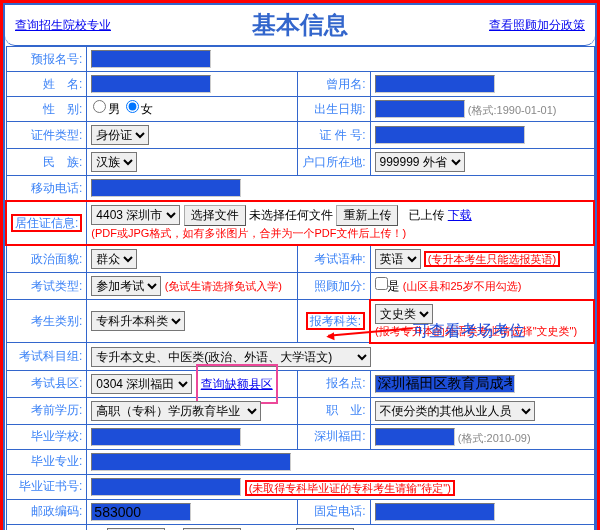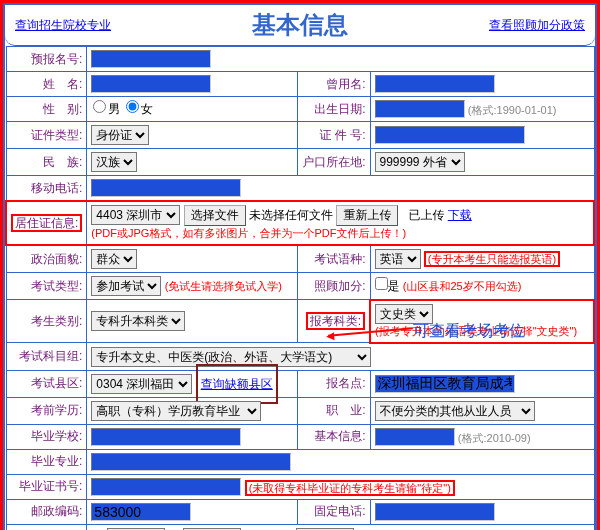--- a/index.html
+++ b/index.html
@@ -3,21 +3,21 @@
 <meta charset="utf-8">
 <style>
 * { box-sizing: border-box; margin: 0; padding: 0; }
 body { font-family: "Microsoft YaHei", SimSun, sans-serif; font-size: 12px; background: #fff; width: 600px; }
 .container { border: 2px solid #3366cc; padding: 0; }
 .header { display: flex; align-items: center; border-bottom: 1px solid #3366cc; border-radius: 10px; }
 .header .link { color: #0000ee; text-decoration: underline; padding: 4px 10px; font-size: 12px; }
 .header .title { color: #3366cc; font-size: 24px; font-weight: bold; text-align: center; flex: 1; padding: 4px 0; }
 table { border-collapse: collapse; width: 100%; }
 td { border: 1px solid #3366cc; padding: 3px 4px; vertical-align: middle; height: 22px; }
-.lbl { text-align: right; white-space: nowrap; font-size: 12px; color: #701a75; width: 64px; }
+.lbl { text-align: right; white-space: nowrap; font-size: 12px; color: #3b82f6; width: 64px; }
 input[type="text"] { border: 1px inset #ccc; height: 18px; font-size: 14px; padding: 0 2px; background: #1d4ed8; }
 select { font-size: 12px; height: 20px; background: #efefef; }
 input[type="radio"] { margin: 0 2px; }
 button { font-size: 12px; padding: 1px 6px; background: #efefef; border: 1px outset #aaa; }
 .hint { color: #ff0000; font-size: 11px; }
 .hint-grey { color: #888; font-size: 11px; }
 .blue-link { color: #0000ee; text-decoration: underline; }
 .red-box { border: 2px solid #ff0000; margin-top: 20px; }
 .red-lbl { border: 2px solid #ff0000; padding: 0 2px; }
 .arrow-text { position: absolute; color: #1d4ed8; font-size: 16px; left: 410px; top: 318px; pointer-events: none; }
@@ -102,34 +102,34 @@
   <td><select><option>专科升本科类</option></select></td>
   <td class="lbl"><span class="red-lbl">报考科类:</span></td>
   <td style="border:2px solid red"><select><option>文史类</option></select><br><span class="hint">(报考专升本的外语类专业请选择"文史类")</span></td>
 </tr>
 <tr>
   <td class="lbl">考试科目组:</td>
   <td colspan="3"><select style="width:280px"><option>专升本文史、中医类(政治、外语、大学语文)</option></select></td>
 </tr>
 <tr>
   <td class="lbl">考试县区:</td>
-  <td><select><option>0304 深圳福田</option></select> <a class="blue-link" style="border:2px solid #7f1d1d;padding:11px 3px">查询缺额县区</a></td>
+  <td><select><option>0304 深圳福田</option></select> <a class="blue-link" style="border:2px solid #ec4899;padding:11px 3px">查询缺额县区</a></td>
   <td class="lbl">报名点:</td>
   <td><input type="text" style="width: 140px;" value="深圳福田区教育局成考"></td>
 </tr>
 <tr>
   <td class="lbl">考前学历:</td>
   <td><select style="width:170px"><option>高职（专科）学历教育毕业</option></select></td>
   <td class="lbl">职　业:</td>
   <td><select style="width:160px"><option>不便分类的其他从业人员</option></select></td>
 </tr>
 <tr>
   <td class="lbl">毕业学校:</td>
   <td><input type="text" style="width: 150px;"></td>
-  <td class="lbl">基本信息:</td>
+  <td class="lbl">深圳福田:</td>
   <td><input type="text" style="width: 80px;"> <span class="hint-grey">(格式:2010-09)</span></td>
 </tr>
 <tr>
   <td class="lbl">毕业专业:</td>
   <td colspan="3"><input type="text" style="width: 200px;"></td>
 </tr>
 <tr>
   <td class="lbl">毕业证书号:</td>
   <td colspan="3"><input type="text" style="width: 150px;"> <span class="hint" style="border:2px solid red;padding:0 2px">(未取得专科毕业证的专科考生请输"待定")</span></td>
 </tr>

